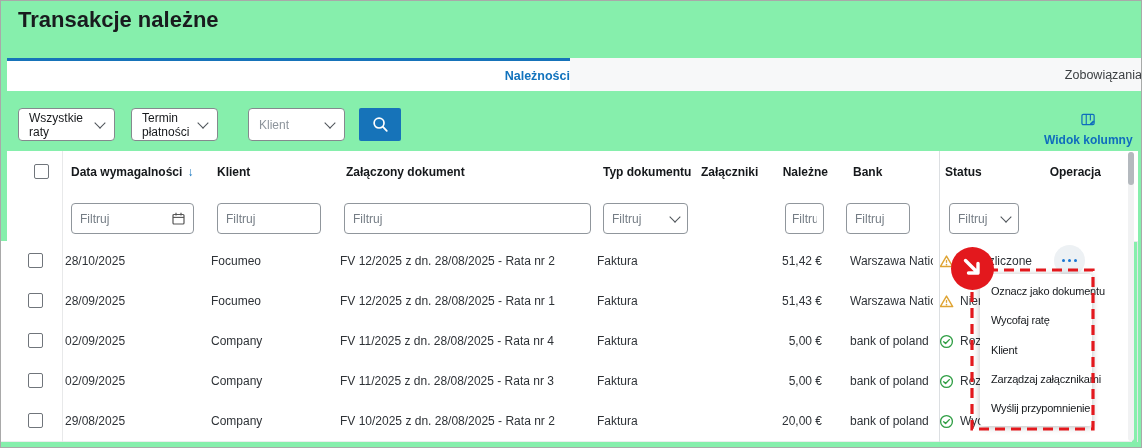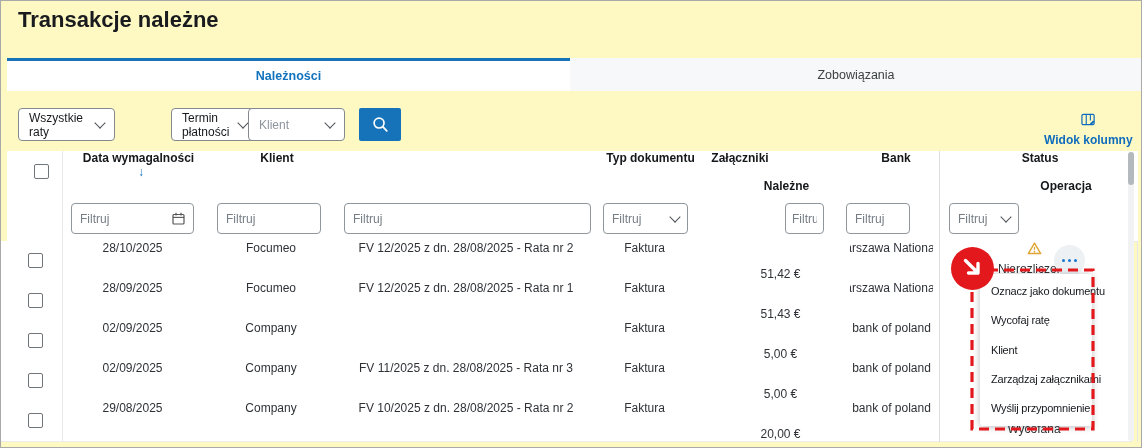--- a/index.html
+++ b/index.html
@@ -1,41 +1,41 @@
 <!DOCTYPE html>
 <html><head>
 <meta charset="utf-8">
 <style>
   html,body{margin:0;padding:0;background:#fff;}
-  .screen{position:relative;width:1142px;height:448px;background:#fef9c3;border:1px solid #a9a9a9;
+  .screen{position:relative;width:1142px;height:448px;background:#86efac;border:1px solid #a9a9a9;
           font-family:"Liberation Sans",sans-serif;overflow:hidden;box-sizing:border-box;color:#2e3237;}
   .abs{position:absolute;}
   
   .page-title{left:17px;top:6px;font-size:22px;font-weight:700;color:#191b1e;}
   
-  .tab{top:57px;height:33px;display:flex;align-items:center;justify-content:center;font-size:12.5px;box-sizing:border-box;cursor:pointer;}
+  .tab{top:57px;height:33px;display:flex;align-items:center;justify-content:flex-end;font-size:12.5px;box-sizing:border-box;cursor:pointer;}
   .tab-active{left:6px;width:563px;background:#fff;border-top:3px solid #1673b9;color:#1273bd;font-weight:700;}
   .tab-inactive{left:569px;width:572px;background:#f7f8f9;color:#3c4043;}
   
   .dd{top:107px;height:33px;border:1px solid #85898e;border-radius:4px;background:#fff;display:flex;align-items:center;
       justify-content:space-between;padding:0 10px;font-size:12px;color:#17191c;box-sizing:border-box;cursor:pointer;}
   .dd .ph{color:#8d949b;}
   .chev{width:7px;height:7px;border-right:1.5px solid #4e5459;border-bottom:1.5px solid #4e5459;
         transform:rotate(45deg);margin-top:-4px;flex-shrink:0;}
   .search-btn{left:358px;top:107px;width:42px;height:33px;background:#1673b9;border:none;border-radius:2px;
         display:flex;align-items:center;justify-content:center;cursor:pointer;}
   .colview{top:111px;left:1043px;display:flex;align-items:center;gap:6px;color:#0f6cbd;font-size:12px;font-weight:700;cursor:pointer;flex-direction:column;}
   
   .tframe{left:6px;top:150px;width:1131px;height:291px;border-left:1px solid #e4e6e8;border-right:1px solid #e4e6e8;
           border-top:1px solid #efefef;box-sizing:border-box;pointer-events:none;}
   .thead{left:6px;top:150px;width:1131px;height:42px;border-bottom:1px solid #d4d7da;background:#fff;
          font-weight:700;font-size:12px;color:#15181b;}
   .tfilter{left:6px;top:192px;width:1131px;height:48px;border-bottom:1px solid #e9eaeb;background:#fff;}
   .trow{left:0;width:1131px;height:40px;border-bottom:1px solid #ededee;font-size:12px;background:#fff;}
-  .cell{position:absolute;top:0;height:100%;display:flex;align-items:center;flex-direction:column;}
+  .cell{position:absolute;top:0;height:100%;display:flex;align-items:center;}
   .c-date{left:64px;width:135px;}
   .c-client{left:210px;width:120px;}
   .c-doc{left:339px;width:252px;}
   .c-type{left:596px;width:95px;}
   .c-att{left:694px;width:78px;}
   .c-due{left:738px;width:83px;justify-content:flex-end;}
   .c-bank{left:849px;width:83px;overflow:hidden;white-space:nowrap;}
   .c-bankh{left:846px;width:86px;}
   .c-status{left:938px;width:190px;gap:6px;white-space:nowrap;}
   .c-op{left:1024px;width:70px;justify-content:flex-end;}
@@ -79,21 +79,21 @@
     <span>Należności</span>
   </div>
   <div class="abs tab tab-inactive">
     <span>Zobowiązania</span>
   </div>
 
   <div class="abs dd" style="left:17px;width:97px;">
     <span>Wszystkie raty</span>
     <span class="chev"></span>
   </div>
-  <div class="abs dd" style="left:130px;width:87px;margin-left:40px;">
+  <div class="abs dd" style="left:130px;width:87px;">
     <span>Termin płatności</span>
     <span class="chev"></span>
   </div>
   <div class="abs dd" style="left:247px;width:97px;">
     <span class="ph">Klient</span>
     <span class="chev"></span>
   </div>
   <button class="abs search-btn">
     <span>
       <svg width="19" height="19" viewBox="0 0 20 20">
@@ -118,20 +118,23 @@
 
   <div class="abs thead">
     <div class="cb" style="top:13px;"></div>
     <div class="cell c-date">
       <span>Data wymagalności</span>
       <span class="sort-arrow">↓</span>
     </div>
     <div class="cell c-client">
         <span>Klient</span>
       </div>
+    <div class="cell c-doc">
+        <span>Załączony dokument</span>
+      </div>
     <div class="cell c-type">
         <span>Typ dokumentu</span>
       </div>
     <div class="cell c-att">
         <span>Załączniki</span>
       </div>
     <div class="cell c-due">
         <span>Należne</span>
       </div>
     <div class="cell c-bankh">
@@ -240,20 +243,23 @@
     </div>
   </div>
 
   <div class="abs trow" style="top:320px;">
     <div class="cb" style="top:12px;"></div>
     <div class="cell c-date">
         <span>02/09/2025</span>
       </div>
     <div class="cell c-client">
         <span>Company</span>
+      </div>
+    <div class="cell c-doc">
+        <span>FV 11/2025 z dn. 28/08/2025 - Rata nr 4</span>
       </div>
     <div class="cell c-type">
         <span>Faktura</span>
       </div>
     <div class="cell c-due">
         <span>5,00 €</span>
       </div>
     <div class="cell c-bank">
         <span>bank of poland</span>
       </div>

